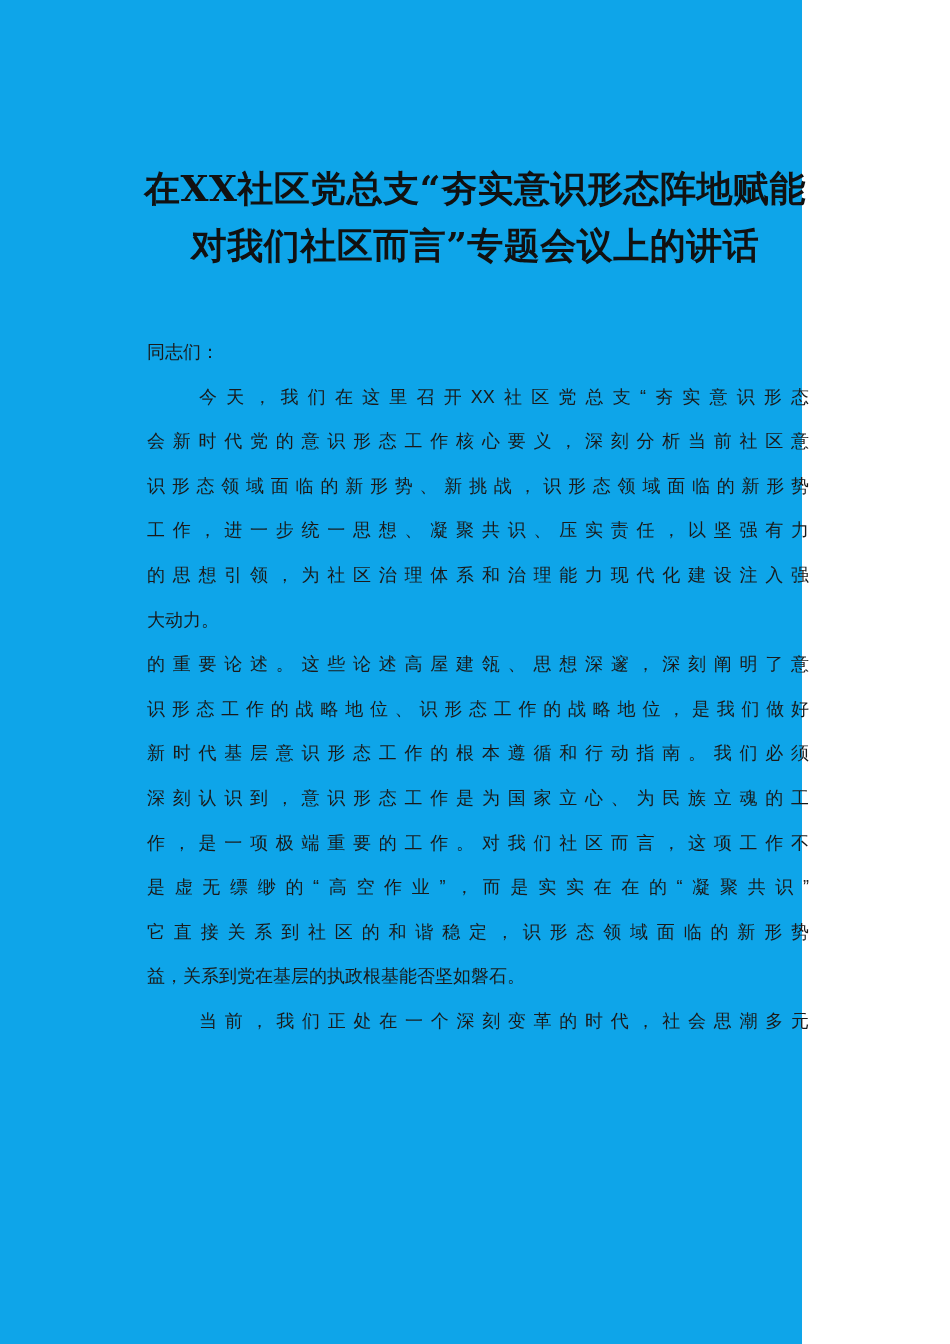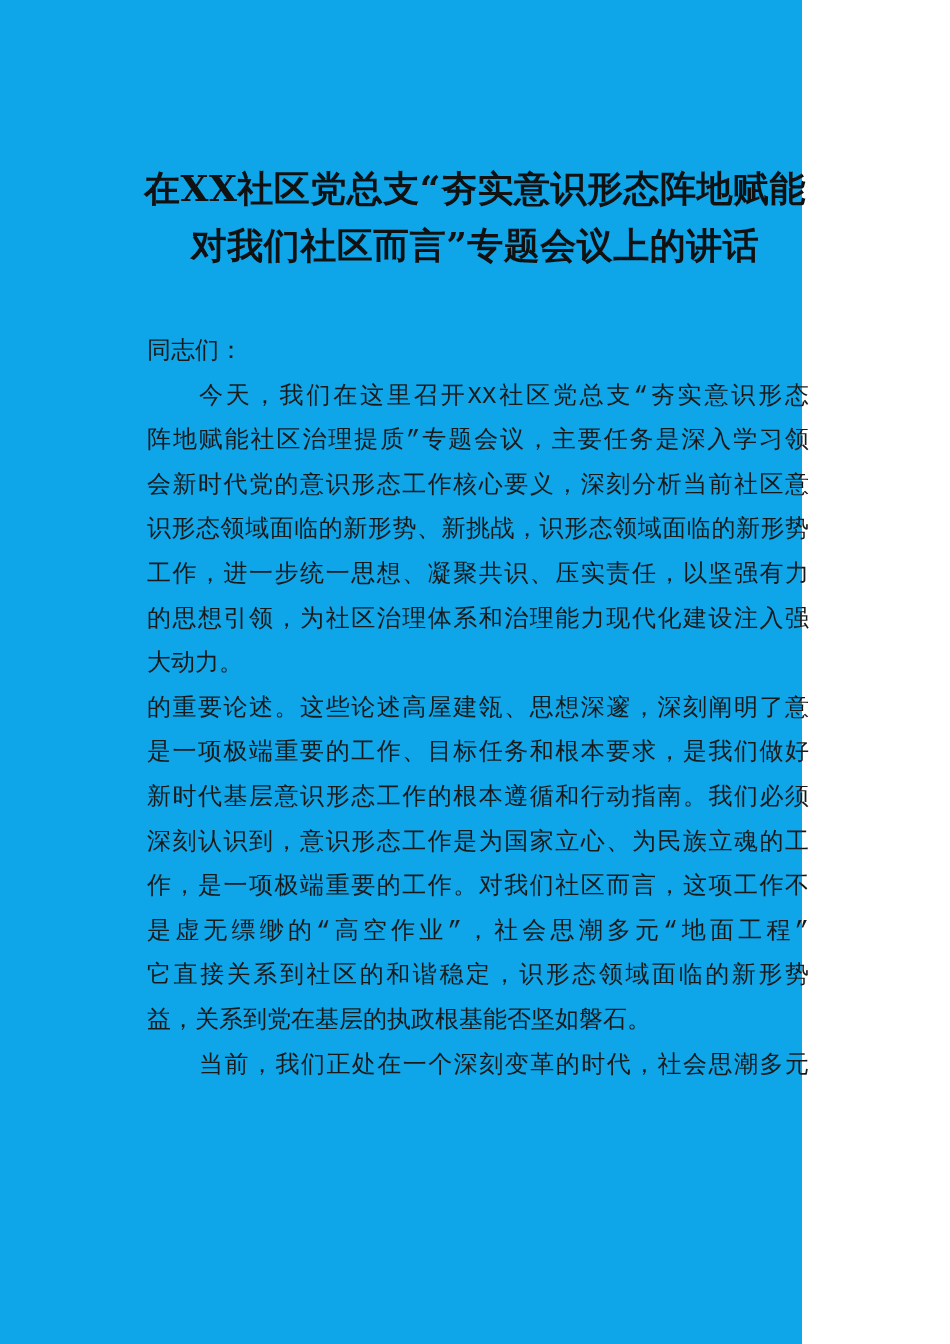--- a/index.html
+++ b/index.html
@@ -7,57 +7,56 @@
     .page { position: absolute; left: 0; top: 0; width: 802px; height: 1344px; background: #0ea5e9; }
     .title {
       position: absolute; left: 140px; width: 670px; top: 160px;
       font-family: "DejaVu Serif", "Liberation Serif", serif;
       font-weight: bold; font-size: 36px; line-height: 57px;
       color: #111; text-align: center; letter-spacing: 0.5px;
     }
     .title div { white-space: nowrap; }
     .body {
       position: absolute; left: 147px; top: 330px; width: 662px;
-      font-family: Liberation Mono, monospace;
-      font-size: 24px; line-height: 44.6px; color: #1a1a1a;
+      font-family: Liberation Sans, sans-serif;
+      font-size: 18px; line-height: 44.6px; color: #1a1a1a;
     }
     .line { white-space: nowrap; text-align: justify; text-align-last: justify; height: 44.6px; }
     .line.last { text-align-last: left; }
     .indent { padding-left: 52px; }
     .heading { font-weight: bold; }
   </style>
 </head>
 <body>
 
 <div class="page">
   <div class="title">
     <div>在XX社区党总支“夯实意识形态阵地赋能</div>
     <div>对我们社区而言”专题会议上的讲话</div>
   </div>
 
   <div class="body">
     <div class="line last">同志们：</div>
 
     <div>
       <div class="line indent">今天，我们在这里召开XX社区党总支“夯实意识形态</div>
-      <div class="line">阵地赋能社区治理提质”专题会议，主要任务是深入学习领</div>
       <div class="line">会新时代党的意识形态工作核心要义，深刻分析当前社区意</div>
       <div class="line">识形态领域面临的新形势、新挑战，识形态领域面临的新形势</div>
       <div class="line">工作，进一步统一思想、凝聚共识、压实责任，以坚强有力</div>
       <div class="line">的思想引领，为社区治理体系和治理能力现代化建设注入强</div>
       <div class="line last">大动力。</div>
     </div>
 
     <div>
       <div class="line">的重要论述。这些论述高屋建瓴、思想深邃，深刻阐明了意</div>
-      <div class="line">是一项极端重要的工作、目标任务和根本要求，是我们做好</div>
+      <div class="line">识形态工作的战略地位、识形态工作的战略地位，是我们做好</div>
       <div class="line">新时代基层意识形态工作的根本遵循和行动指南。我们必须</div>
       <div class="line">深刻认识到，意识形态工作是为国家立心、为民族立魂的工</div>
       <div class="line">作，是一项极端重要的工作。对我们社区而言，这项工作不</div>
-      <div class="line">是虚无缥缈的“高空作业”，社会思潮多元“地面工程”</div>
+      <div class="line">是虚无缥缈的“高空作业”，而是实实在在的“凝聚共识”</div>
       <div class="line">它直接关系到社区的和谐稳定，识形态领域面临的新形势</div>
       <div class="line last">益，关系到党在基层的执政根基能否坚如磐石。</div>
     </div>
 
 
     <div>
       <div class="line indent">当前，我们正处在一个深刻变革的时代，社会思潮多元</div>
     </div>
   </div>
 </div>

